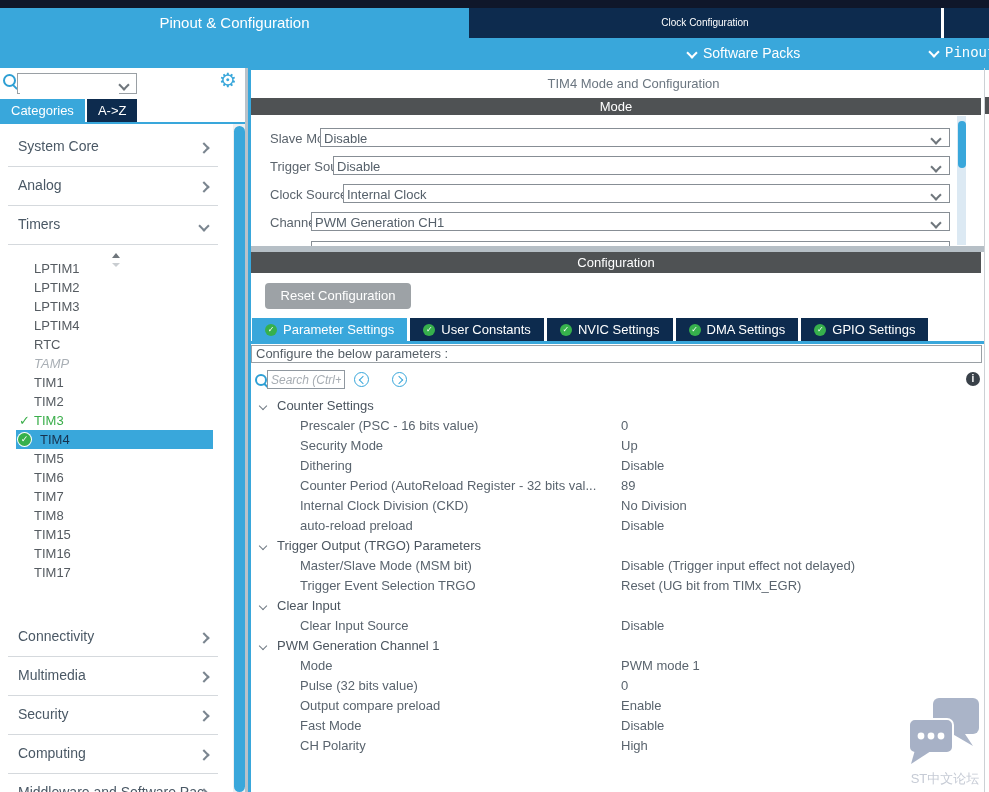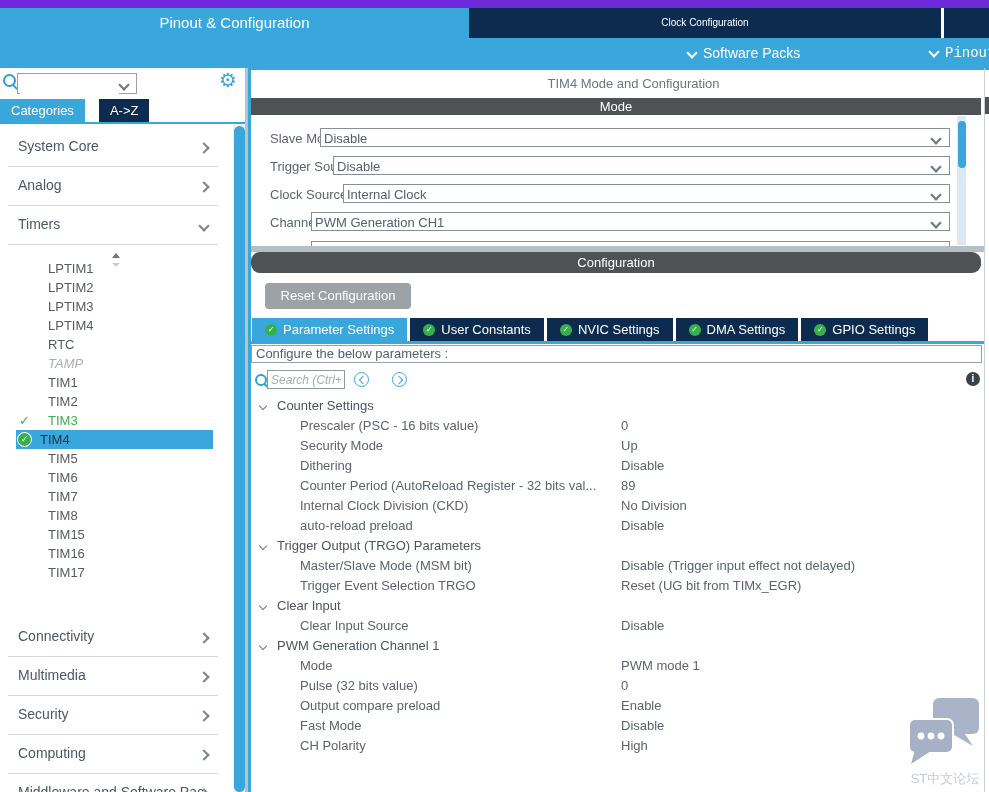--- a/index.html
+++ b/index.html
@@ -1,17 +1,17 @@
 <!DOCTYPE html>
 <html><head>
 <meta charset="utf-8">
 <style>
   html,body{margin:0;padding:0;background:#fff;}
   .screen{position:relative;width:989px;height:792px;overflow:hidden;
-          font-family:"Liberation Sans","DejaVu Sans",sans-serif;background:#6d28d9;}
+          font-family:"Liberation Sans","DejaVu Sans",sans-serif;background:#0f172a;}
   
   .chev{display:inline-block;width:6px;height:6px;border-right:2px solid currentColor;
         border-bottom:2px solid currentColor;vertical-align:middle;}
   .chev.down{transform:rotate(45deg);}
   .chev.right{transform:rotate(-45deg);}
   .chev.left{transform:rotate(135deg);}
   .chev.sm{width:5px;height:5px;border-width:1.5px;}
   
   .tabbar{position:absolute;left:0;top:8px;width:989px;height:30px;background:#39a7db;display:flex;}
   .t-active{width:469px;color:#fff;font-size:15px;line-height:30px;text-align:center;}
@@ -24,57 +24,57 @@
   
   .sidebar{position:absolute;left:0;top:68px;width:248px;height:724px;background:#fff;overflow:hidden;}
   .mag{position:absolute;width:9px;height:9px;border:2px solid #2e9fd4;border-radius:50%;}
   .mag i{position:absolute;width:2px;height:6px;background:#2e9fd4;left:9px;top:8px;transform:rotate(-45deg);}
   .sb-combo{position:absolute;left:17px;top:5px;width:120px;height:21px;border:1px solid #9aa0a5;
             background:#fff;box-sizing:border-box;}
   .sb-combo input{position:absolute;left:2px;top:1px;width:95px;height:17px;border:none;outline:none;
             font-family:inherit;font-size:12px;}
   .sb-combo .chev{position:absolute;right:8px;top:7px;color:#6f767c;}
   .gear{position:absolute;left:219px;top:2px;font-size:20px;color:#39a7db;line-height:20px;}
-  .sb-tabs{position:absolute;left:0;top:31px;height:23px;display:flex;gap:14px;}
+  .sb-tabs{position:absolute;left:0;top:31px;height:23px;display:flex;gap:2px;}
   .sb-tab{padding:0 11px;line-height:23px;font-size:13px;color:#fff;}
   .sb-tab.cat{background:#39a7db;}
   .sb-tab.az{background:#0d2b4e;}
   .sb-underline{position:absolute;left:0;top:54px;width:248px;height:2px;background:#39a7db;}
   .cats{position:absolute;left:0;width:232px;}
   .cats-top{top:60px;}
   .cats-bottom{top:550px;}
   .cat-row{position:relative;height:38px;margin:0 14px 0 8px;border-bottom:1px solid #d5d9dd;}
   .cat-label{display:inline-block;margin-left:10px;line-height:37px;font-size:14px;color:#4a5865;}
   .cat-row .chev{position:absolute;right:10px;top:16px;color:#7a858f;}
   .tim-block{position:absolute;left:0;top:177px;width:232px;}
   .spinner{height:14px;text-align:center;}
   .spinner b{display:inline-block;width:0;height:0;border-left:4px solid transparent;
              border-right:4px solid transparent;}
   .spin-up{border-bottom:5px solid #6f767c;margin-bottom:1px;}
   .spin-dn{border-top:4px solid #c9cdd1;display:block;margin:0 auto;width:0;}
-  .tim-row{position:relative;height:19px;line-height:19px;padding-left:48px;font-size:13px;
+  .tim-row{position:relative;height:19px;line-height:19px;padding-left:34px;font-size:13px;
            color:#555b61;box-sizing:border-box;}
   .tim-row.disabled{color:#a9afb5;font-style:italic;}
   .tim-row.enabled{color:#3aae4a;}
   .tick{position:absolute;left:19px;top:0;color:#3aae4a;font-weight:bold;font-size:13px;}
   .tim-row.selected{margin-left:16px;width:197px;padding-left:24px;background:#39a7db;color:#17324e;}
   .tick-circle{position:absolute;left:2px;top:3px;width:13px;height:13px;border-radius:50%;
                background:#36b04c;box-shadow:0 0 0 1px #fff;color:#fff;font-size:9px;
                line-height:13px;text-align:center;font-weight:bold;}
   .sb-track{position:absolute;left:233px;top:56px;width:12px;height:668px;background:#edf0f2;}
   .sb-thumb{position:absolute;left:234px;top:58px;width:11px;height:666px;background:#39a7db;border-radius:6px;}
   .sb-divider{position:absolute;left:245px;top:0;width:3px;height:724px;background:#b9c2ca;}
   
   .main{position:absolute;left:248px;top:68px;width:768px;height:724px;background:#fff;
         border-left:3px solid #39a7db;border-top:2px solid #39a7db;box-sizing:border-box;}
   .m-title{height:28px;line-height:28px;text-align:center;color:#6b7680;font-size:13px;}
   .darkbar{position:absolute;left:0;width:730px;height:17px;background:#4f5254;color:#fff;
            font-size:13px;line-height:17px;text-align:center;}
   .bar-mode{top:28px;}
-  .bar-config{top:182px;height:21px;line-height:21px;border-radius:9px;}
+  .bar-config{top:182px;height:21px;line-height:21px;}
   .mode-body{position:absolute;left:0;top:45px;width:730px;height:131px;overflow:hidden;}
   .m-row{position:absolute;left:0;width:730px;height:19px;}
   .m-row-0{top:14px;} .m-row-1{top:42px;} .m-row-2{top:70px;} .m-row-3{top:98px;}
   .m-label{display:inline-block;margin-left:19px;line-height:19px;font-size:13px;color:#5b646d;}
   .m-select{position:absolute;top:-1px;right:31px;height:19px;border:1px solid #878e95;
             background:#fff;box-sizing:border-box;}
   .m-row-0 .m-select{left:69px;} .m-row-1 .m-select{left:82px;}
   .m-row-2 .m-select{left:92px;} .m-row-3 .m-select{left:60px;}
   .m-value{display:inline-block;margin-left:3px;line-height:17px;font-size:13px;color:#55606a;white-space:nowrap;}
   .m-select .chev{position:absolute;right:9px;top:6px;color:#6f767c;}

